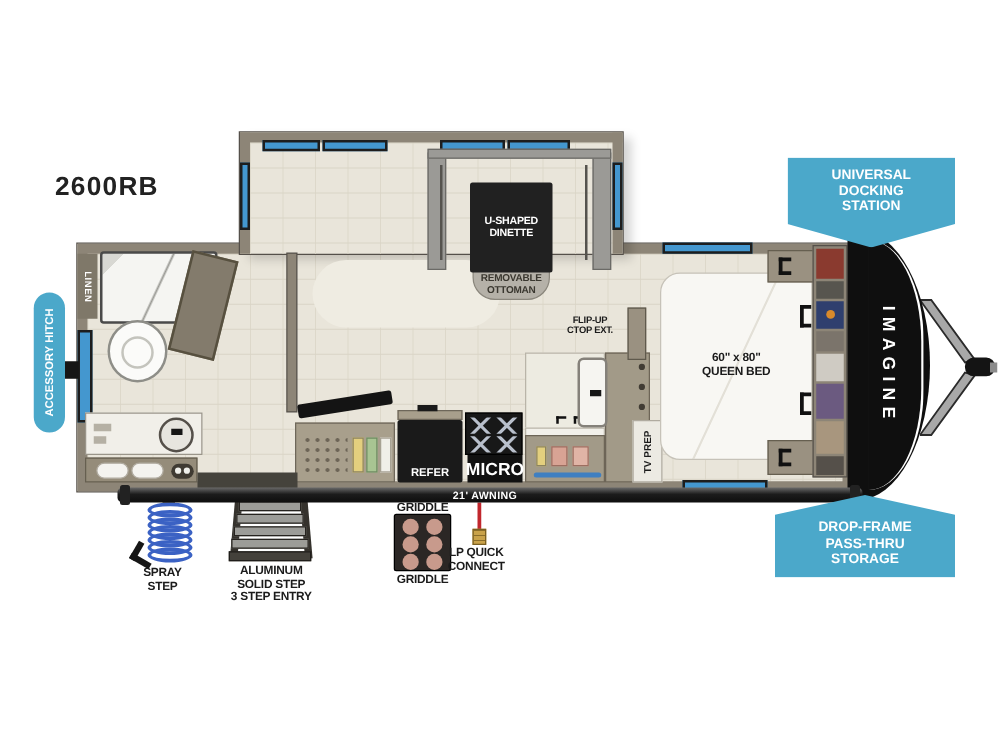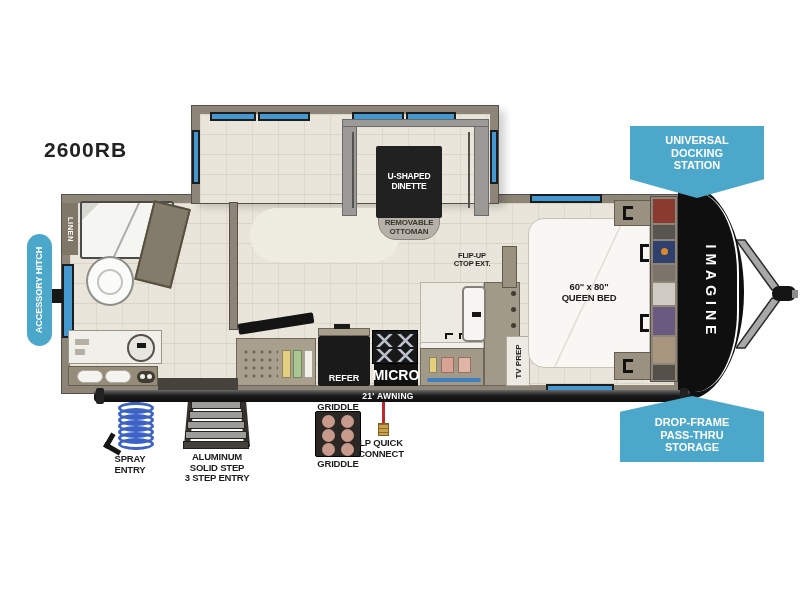--- a/index.html
+++ b/index.html
@@ -209,21 +209,21 @@
     <div class="ring" style="left:0;top:8px;"></div>
     <div class="ring" style="left:0;top:14px;"></div>
     <div class="ring" style="left:0;top:20px;"></div>
     <div class="ring" style="left:0;top:26px;"></div>
     <div class="ring" style="left:0;top:32px;"></div>
     <div class="ring" style="left:0;top:38px;"></div>
   </div>
   <div class="abs" style="left:106px;top:436px;width:18px;height:16px;border-left:5px solid #161616;border-bottom:5px solid #161616;transform:rotate(30deg);z-index:5;"></div>
   <div class="lbl" style="left:100px;top:454px;width:60px;font-size:9.5px;z-index:7;">
     <span class="line">SPRAY</span>
-    <span class="line">ENTRY</span>
+    <span class="line">STEP</span>
   </div>
 
   <div class="abs" style="left:186px;top:399px;width:6px;height:48px;background:#35322d;transform:rotate(5deg);z-index:5;"></div>
   <div class="abs" style="left:242px;top:399px;width:6px;height:48px;background:#35322d;transform:rotate(-5deg);z-index:5;"></div>
   <div class="tread" style="left:191px;top:401px;width:50px;z-index:5;"></div>
   <div class="tread" style="left:189px;top:411px;width:54px;z-index:5;"></div>
   <div class="tread" style="left:187px;top:421px;width:58px;z-index:5;"></div>
   <div class="tread" style="left:185px;top:431px;width:62px;z-index:5;"></div>
   <div class="abs" style="left:183px;top:441px;width:66px;height:8px;background:#44413b;border:1px solid #1f1d1a;z-index:5;"></div>
   <div class="lbl" style="left:158px;top:452px;width:118px;font-size:9.5px;z-index:7;">

